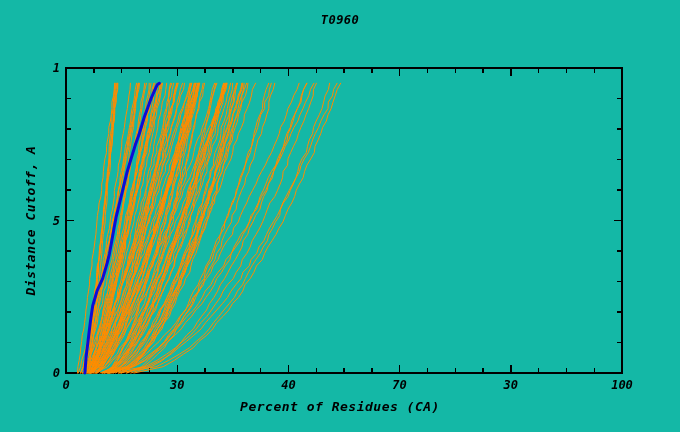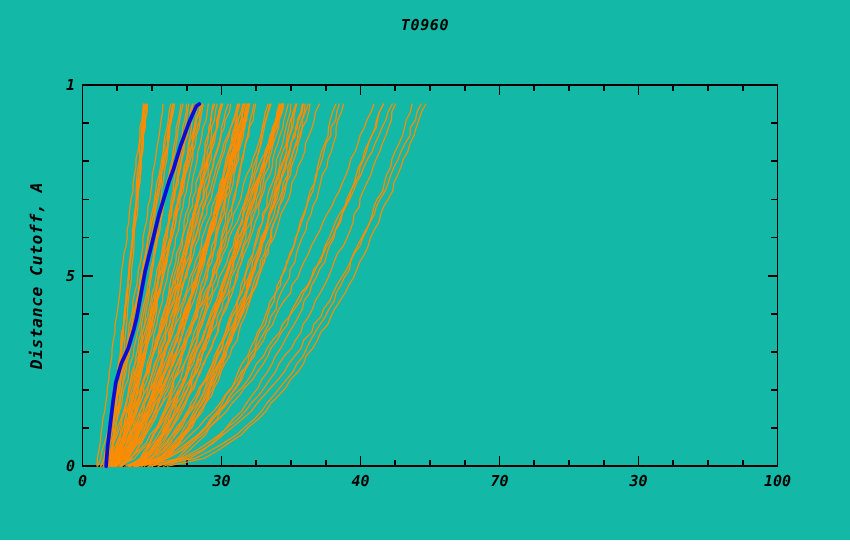--- a/index.html
+++ b/index.html
@@ -240,20 +240,21 @@
         <path d="M108.95 373.00 L145.01 366.70 L157.02 360.40 L166.70 354.10 L175.41 347.80 L182.76 341.51 L190.48 335.21 L196.34 328.91 L200.97 322.61 L206.93 316.31 L211.51 310.01 L215.77 303.71 L220.32 297.41 L223.12 291.11 L227.42 284.82 L233.31 278.52 L236.24 272.22 L240.72 265.92 L242.26 259.62 L246.89 253.32 L250.13 247.02 L252.20 240.72 L256.10 234.42 L259.67 228.13 L262.65 221.83 L265.16 215.53 L267.35 209.23 L269.83 202.93 L274.75 196.63 L277.54 190.33 L280.23 184.03 L282.52 177.73 L283.15 171.43 L287.58 165.14 L288.01 158.84 L290.68 152.54 L293.56 146.24 L296.68 139.94 L298.41 133.64 L300.90 127.34 L303.87 121.04 L305.97 114.74 L308.70 108.45 L310.76 102.15 L313.20 95.85 L313.45 89.55 L316.40 83.25" fill="none" stroke="#FF8C00" stroke-width="1" stroke-linejoin="round" stroke-linecap="round"></path>
         <path d="M133.99 373.00 L163.24 366.70 L174.27 360.40 L183.48 354.10 L193.19 347.80 L198.78 341.51 L206.79 335.21 L212.74 328.91 L216.72 322.61 L223.11 316.31 L228.75 310.01 L232.46 303.71 L238.48 297.41 L242.75 291.11 L244.93 284.82 L250.27 278.52 L253.94 272.22 L256.48 265.92 L262.23 259.62 L264.68 253.32 L267.84 247.02 L271.98 240.72 L276.01 234.42 L279.04 228.13 L283.00 221.83 L285.41 215.53 L287.99 209.23 L291.77 202.93 L294.61 196.63 L296.27 190.33 L299.36 184.03 L303.10 177.73 L304.58 171.43 L306.96 165.14 L310.81 158.84 L314.34 152.54 L315.06 146.24 L318.14 139.94 L320.77 133.64 L322.68 127.34 L326.33 121.04 L328.02 114.74 L331.18 108.45 L332.99 102.15 L335.18 95.85 L337.21 89.55 L340.64 83.25" fill="none" stroke="#FF8C00" stroke-width="1" stroke-linejoin="round" stroke-linecap="round"></path>
         <path d="M120.04 373.00 L147.71 366.70 L160.67 360.40 L171.16 354.10 L178.38 347.80 L186.33 341.51 L193.91 335.21 L201.11 328.91 L205.66 322.61 L211.25 316.31 L216.79 310.01 L222.41 303.71 L227.52 297.41 L231.00 291.11 L235.74 284.82 L241.00 278.52 L242.89 272.22 L249.27 265.92 L251.02 259.62 L256.76 253.32 L258.90 247.02 L263.82 240.72 L266.52 234.42 L269.52 228.13 L273.38 221.83 L277.30 215.53 L280.34 209.23 L282.78 202.93 L285.99 196.63 L289.24 190.33 L292.63 184.03 L296.05 177.73 L299.48 171.43 L301.11 165.14 L304.23 158.84 L308.31 152.54 L310.58 146.24 L312.58 139.94 L315.28 133.64 L318.57 127.34 L320.89 121.04 L324.03 114.74 L328.02 108.45 L328.29 102.15 L332.45 95.85 L333.56 89.55 L337.04 83.25" fill="none" stroke="#FF8C00" stroke-width="1" stroke-linejoin="round" stroke-linecap="round"></path>
         <path d="M118.34 373.00 L156.12 366.70 L168.62 360.40 L179.49 354.10 L189.33 347.80 L196.20 341.51 L203.62 335.21 L209.26 328.91 L213.55 322.61 L218.95 316.31 L223.87 310.01 L229.15 303.71 L234.39 297.41 L237.47 291.11 L242.52 284.82 L245.35 278.52 L248.51 272.22 L251.98 265.92 L255.93 259.62 L260.21 253.32 L263.24 247.02 L267.40 240.72 L268.89 234.42 L272.62 228.13 L275.47 221.83 L279.72 215.53 L280.46 209.23 L283.28 202.93 L287.96 196.63 L290.28 190.33 L293.31 184.03 L296.01 177.73 L297.83 171.43 L299.15 165.14 L301.93 158.84 L306.36 152.54 L307.50 146.24 L309.27 139.94 L312.53 133.64 L313.57 127.34 L316.16 121.04 L319.27 114.74 L322.05 108.45 L323.62 102.15 L325.11 95.85 L328.34 89.55 L329.63 83.25" fill="none" stroke="#FF8C00" stroke-width="1" stroke-linejoin="round" stroke-linecap="round"></path>
       </g>
     <g id="reference-group">
         <path d="M84.90 373.00 L85.46 365.38 L86.02 357.75 L87.13 348.60 L88.24 339.45 L89.35 330.30 L90.46 321.15 L91.58 313.52 L92.69 305.90 L94.91 298.27 L97.14 290.65 L99.92 284.55 L102.70 278.45 L104.92 270.82 L107.14 263.20 L109.37 254.05 L111.04 244.90 L112.70 235.75 L114.37 226.60 L116.04 217.45 L118.26 208.30 L120.49 199.15 L122.71 190.00 L124.94 180.85 L127.16 171.70 L129.94 162.55 L132.72 153.40 L135.50 144.25 L138.84 135.10 L141.62 125.95 L144.40 116.80 L147.73 107.65 L151.07 98.50 L154.40 90.88 L157.18 84.78 L159.41 83.25" fill="none" stroke="#0C0CD8" stroke-width="3" stroke-linejoin="round" stroke-linecap="round"></path>
       </g>
   </svg>
 
+  <div id="xaxis-title">Percent of Residues (CA)</div>
   <div id="yaxis-title">Distance Cutoff, A</div>
 
   <div id="xtick-labels">
       <div class="tick-label xtick-label" style="left: 46px; top: 378px;">0</div>
       <div class="tick-label xtick-label" style="left: 157.2px; top: 378px;">30</div>
       <div class="tick-label xtick-label" style="left: 268.4px; top: 378px;">40</div>
       <div class="tick-label xtick-label" style="left: 379.6px; top: 378px;">70</div>
       <div class="tick-label xtick-label" style="left: 490.8px; top: 378px;">30</div>
       <div class="tick-label xtick-label" style="left: 602px; top: 378px;">100</div>
     </div>

